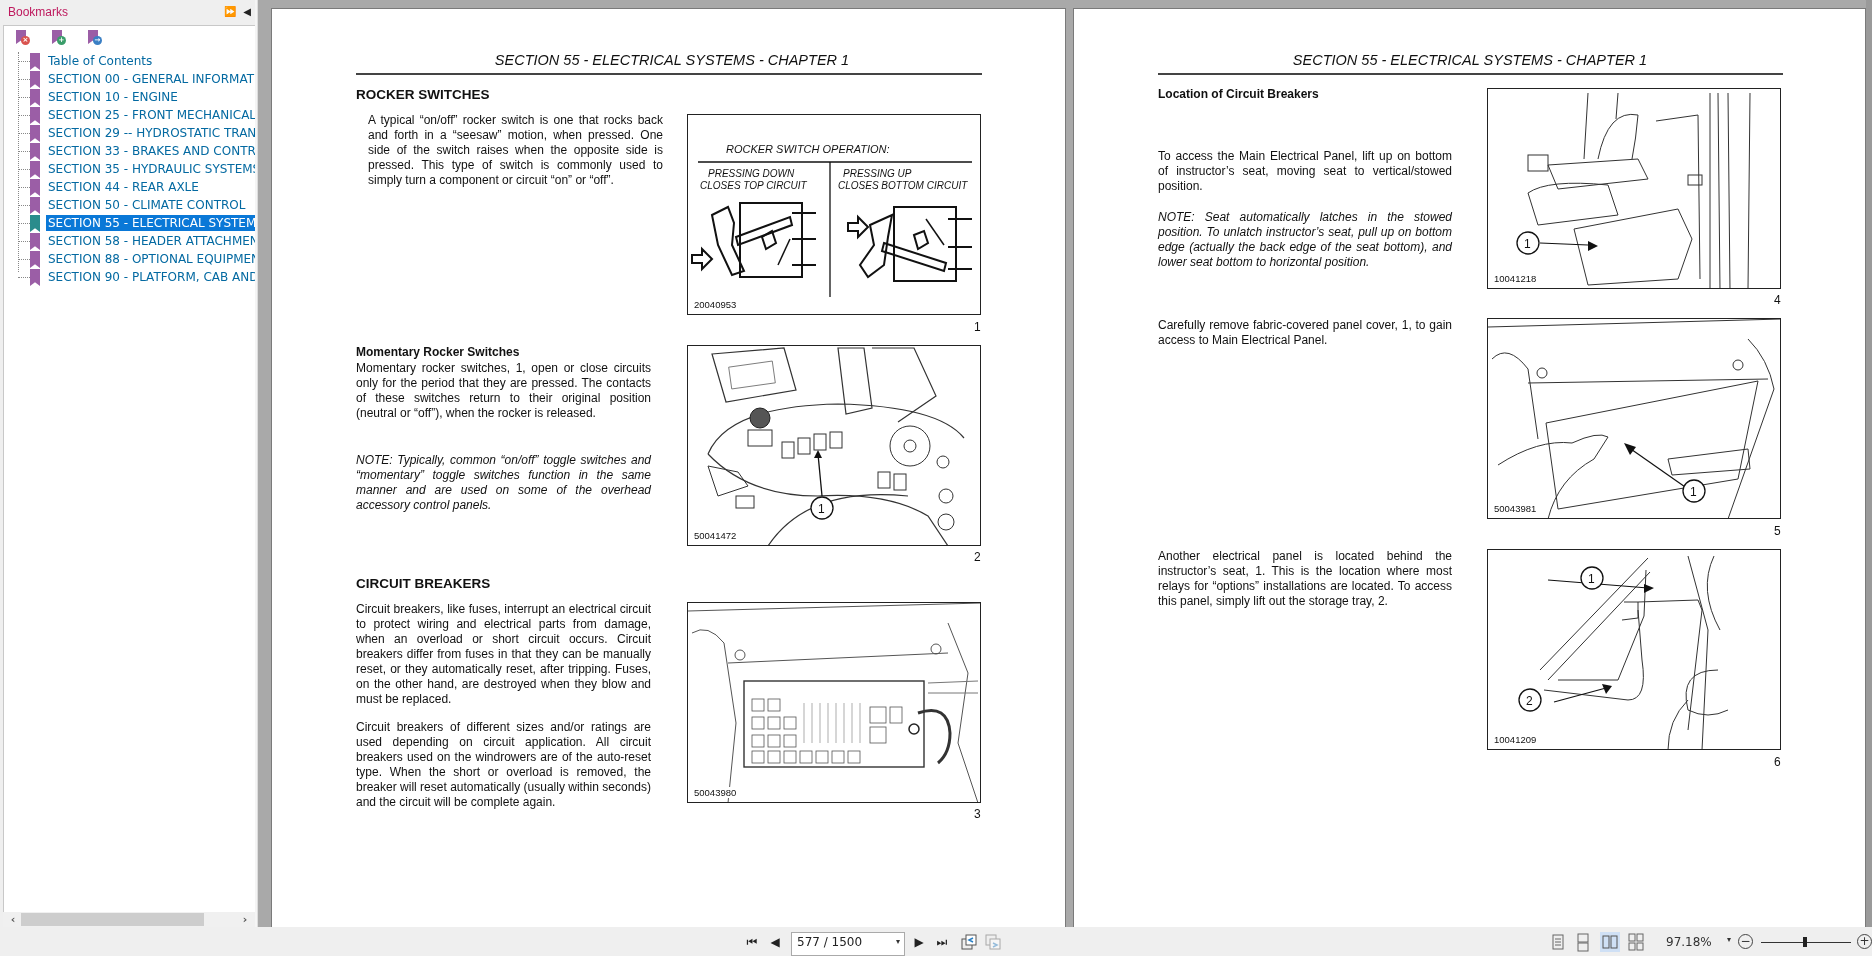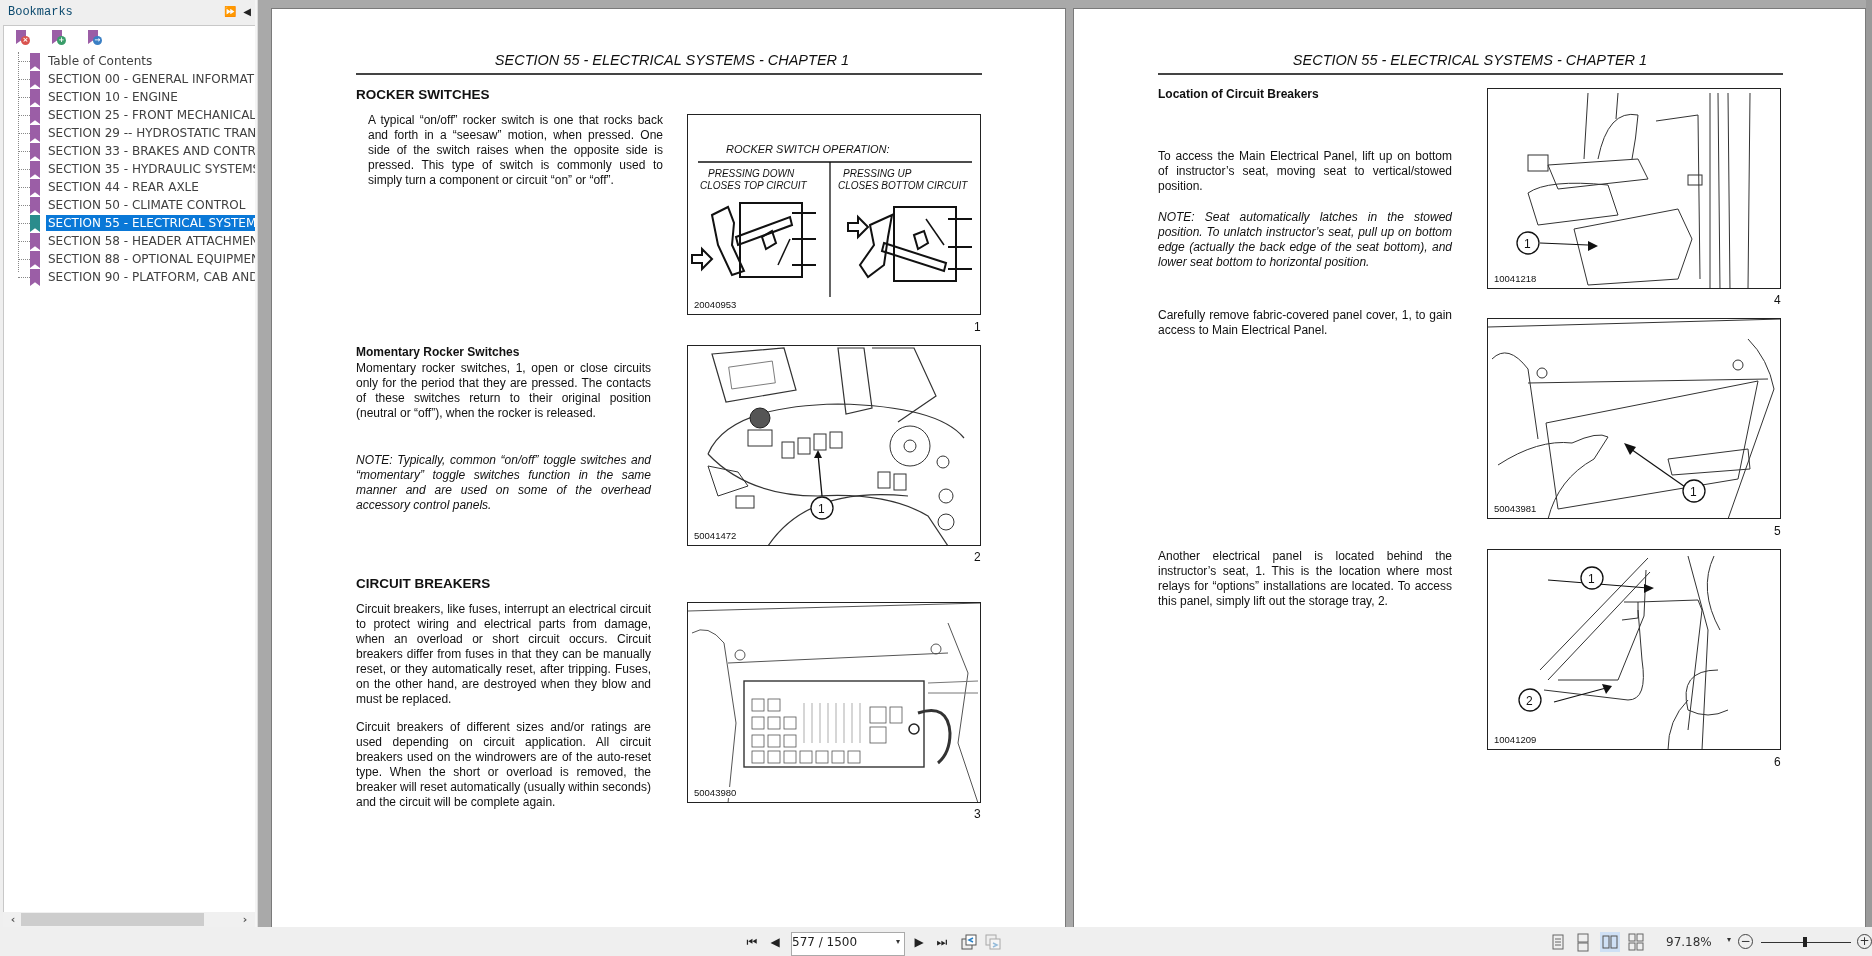--- a/index.html
+++ b/index.html
@@ -1,34 +1,34 @@
 <!DOCTYPE html>
 <html><head>
 <meta charset="utf-8">
 <style>
   * { box-sizing: border-box; margin: 0; padding: 0; }
   html, body { width: 1872px; height: 956px; overflow: hidden; background: #efefef; font-family: "DejaVu Sans", sans-serif; }
 
   
   .sidebar { position: absolute; left: 0; top: 0; width: 256px; height: 927px; background: #efefef; }
   .sb-header { position: absolute; left: 0; top: 0; width: 256px; height: 24px; }
-  .sb-title { position: absolute; left: 8px; top: 5px; font-size: 12px; color: #0c4a6e; font-family: Liberation Mono, monospace; }
+  .sb-title { position: absolute; left: 8px; top: 5px; font-size: 12px; color: #be185d; font-family: Liberation Sans, sans-serif; }
   .sb-hdr-btn { position: absolute; top: 4px; width: 14px; height: 14px; display: flex; align-items: center; justify-content: center; font-size: 10px; color: #222; cursor: pointer; }
   .sb-body { position: absolute; left: 3px; top: 25px; width: 252px; height: 887px; background: #fff; border-left: 1px solid #c8c8c8; border-top: 1px solid #c8c8c8; overflow: hidden; }
   .sb-tools { position: absolute; left: 12px; top: 4px; height: 20px; display: flex; gap: 22px; }
   .sb-tool { width: 14px; height: 16px; position: relative; cursor: pointer; }
   .sb-tool .flag { position: absolute; left: 0; top: 0; width: 10px; height: 14px; background: #9b5ea6; clip-path: polygon(0 0,100% 0,100% 100%,50% 75%,0 100%); }
   .sb-tool .dot { position: absolute; left: 5px; top: 6px; width: 9px; height: 9px; border-radius: 50%; color: #fff; font-size: 7px; line-height: 9px; text-align: center; font-weight: bold; }
   .tree { position: absolute; left: 0; top: 26px; width: 260px; }
   .tree-vline { position: absolute; left: 14px; top: 0px; width: 1px; height: 220px; border-left: 1px dotted #888; }
   .tree-item { position: relative; height: 18px; display: flex; align-items: center; white-space: nowrap; cursor: pointer; }
   .tree-item .hline { position: absolute; left: 14px; top: 9px; width: 12px; border-top: 1px dotted #888; }
   .tree-item .bm { position: absolute; left: 26px; top: 1px; width: 10px; height: 17px; background: #9b5ea6; clip-path: polygon(0 0,100% 0,100% 100%,50% 78%,0 100%); }
   .tree-item.selected .bm { background: #2a8c8c; }
-  .tree-item .lbl { position: absolute; left: 42px; top: 1px; height: 16px; line-height: 16px; padding: 0 2px; font-size: 12px; color: #404040; font-family: "DejaVu Sans", sans-serif; }
+  .tree-item .lbl { position: absolute; left: 42px; top: 1px; height: 16px; line-height: 16px; padding: 0 2px; font-size: 12px; color: #0369a1; font-family: "DejaVu Sans", sans-serif; }
   .tree-item.selected .lbl { background: #0a78d7; color: #fff; width: 210px; overflow: hidden; }
   .sb-hscroll { position: absolute; left: 3px; top: 912px; width: 252px; height: 15px; background: #f0f0f0; }
   .sb-hscroll .arr { position: absolute; top: 0; width: 16px; height: 15px; font-size: 11px; line-height: 15px; text-align: center; color: #555; cursor: pointer; font-weight: bold; }
   .sb-hscroll .thumb { position: absolute; left: 18px; top: 1px; width: 183px; height: 13px; background: #cdcdcd; cursor: pointer; }
 
   
   .splitter { position: absolute; left: 255px; top: 0; width: 3px; height: 927px; background: #f5f5f5; border-right: 1px solid #ddd; }
   .split-grip { position: absolute; left: 259px; top: 402px; width: 4px; height: 46px; background-image: radial-gradient(#555 0.8px, transparent 1px); background-size: 4px 4px; cursor: col-resize; }
 
   
@@ -48,21 +48,21 @@
   .note b { font-weight: normal; font-style: italic; }
 
   .fig { position: absolute; border: 1.5px solid #222; background: #fff; overflow: hidden; }
   .fig-id { position: absolute; left: 6px; bottom: 4px; font-size: 9.5px; color: #111; background: #fff; }
   .fig-num { position: absolute; font-size: 12px; color: #111; }
   .fig svg { position: absolute; left: 0; top: 0; }
 
   
   .toolbar { position: absolute; left: 0; top: 927px; width: 1872px; height: 29px; background: #efefef; }
   .tb-btn { position: absolute; top: 6px; height: 18px; display: flex; align-items: center; justify-content: center; cursor: pointer; color: #222; }
-  .page-box { position: absolute; left: 791px; top: 5px; width: 114px; height: 24px; background: #fff; border: 1px solid #aaa; font-size: 12px; line-height: 18px; color: #222; font-family: "DejaVu Sans", sans-serif; cursor: text; }
+  .page-box { position: absolute; left: 791px; top: 5px; width: 114px; height: 24px; background: #fff; border: 1px solid #aaa; font-size: 12px; line-height: 18px; padding-left: 5px; color: #222; font-family: "DejaVu Sans", sans-serif; cursor: text; }
   .page-box .dd { position: absolute; right: 4px; top: 0; font-size: 8px; color: #333; }
   .zoom-txt { position: absolute; left: 1666px; top: 8px; font-size: 12px; color: #333; font-family: "DejaVu Sans", sans-serif; }
   .zoom-dd { position: absolute; left: 1727px; top: 8px; font-size: 8px; color: #333; cursor: pointer; }
   .zoom-circle { position: absolute; top: 7px; width: 15px; height: 15px; border: 1px solid #444; border-radius: 50%; font-size: 12px; line-height: 12px; text-align: center; color: #333; cursor: pointer; }
   .zoom-track { position: absolute; left: 1761px; top: 15px; width: 90px; height: 1px; background: #333; }
   .zoom-thumb { position: absolute; left: 1803px; top: 10px; width: 4px; height: 10px; background: #222; cursor: pointer; }
   .view-btn { position: absolute; top: 5px; width: 20px; height: 20px; cursor: pointer; }
   .view-btn.active { background: #cfe0f5; }
 </style>
 </head>
@@ -301,21 +301,21 @@
   </div>
 
   <div class="page right">
     <div class="run-head" style="left:86px;width:620px;">SECTION 55 - ELECTRICAL SYSTEMS - CHAPTER 1</div>
     <div class="run-rule" style="left:84px;width:625px;"></div>
 
     <div class="h2" style="left:84px;top:78px;">Location of Circuit Breakers</div>
     <div class="para" style="left:84px;top:140px;width:294px;">To access the Main Electrical Panel, lift up on bottom of instructor’s seat, moving seat to vertical/stowed position.</div>
     <div class="para note" style="left:84px;top:201px;width:294px;"><b>NOTE:</b><span class="note-body"> Seat automatically latches in the stowed position. To unlatch instructor’s seat, pull up on bottom edge (actually the back edge of the seat bottom), and lower seat bottom to horizontal position.</span></div>
 
-    <div class="para" style="left:84px;top:299px;width:294px;">Carefully remove fabric-covered panel cover, 1, to gain access to Main Electrical Panel.</div>
+    <div class="para" style="left:84px;top:309px;width:294px;">Carefully remove fabric-covered panel cover, 1, to gain access to Main Electrical Panel.</div>
     <div class="para" style="left:84px;top:540px;width:294px;">Another electrical panel is located behind the instructor’s seat, 1. This is the location where most relays for “options” installations are located. To access this panel, simply lift out the storage tray, 2.</div>
 
     <div class="fig" style="left:413px;top:79px;width:294px;height:201px;">
       <svg width="294" height="201" viewBox="0 0 294 201">
         <g fill="none" stroke="#333" stroke-width="1">
           <line x1="100" y1="4" x2="96" y2="70"></line>
             <line x1="130" y1="4" x2="128" y2="30"></line>
           <path d="M110 70 Q120 20 150 26 Q148 50 144 70"></path>
           <path d="M60 76 L150 70 L160 90 L70 100 Z"></path>
           <path d="M40 104 Q60 90 120 96 L130 126 L50 136 Z"></path>

